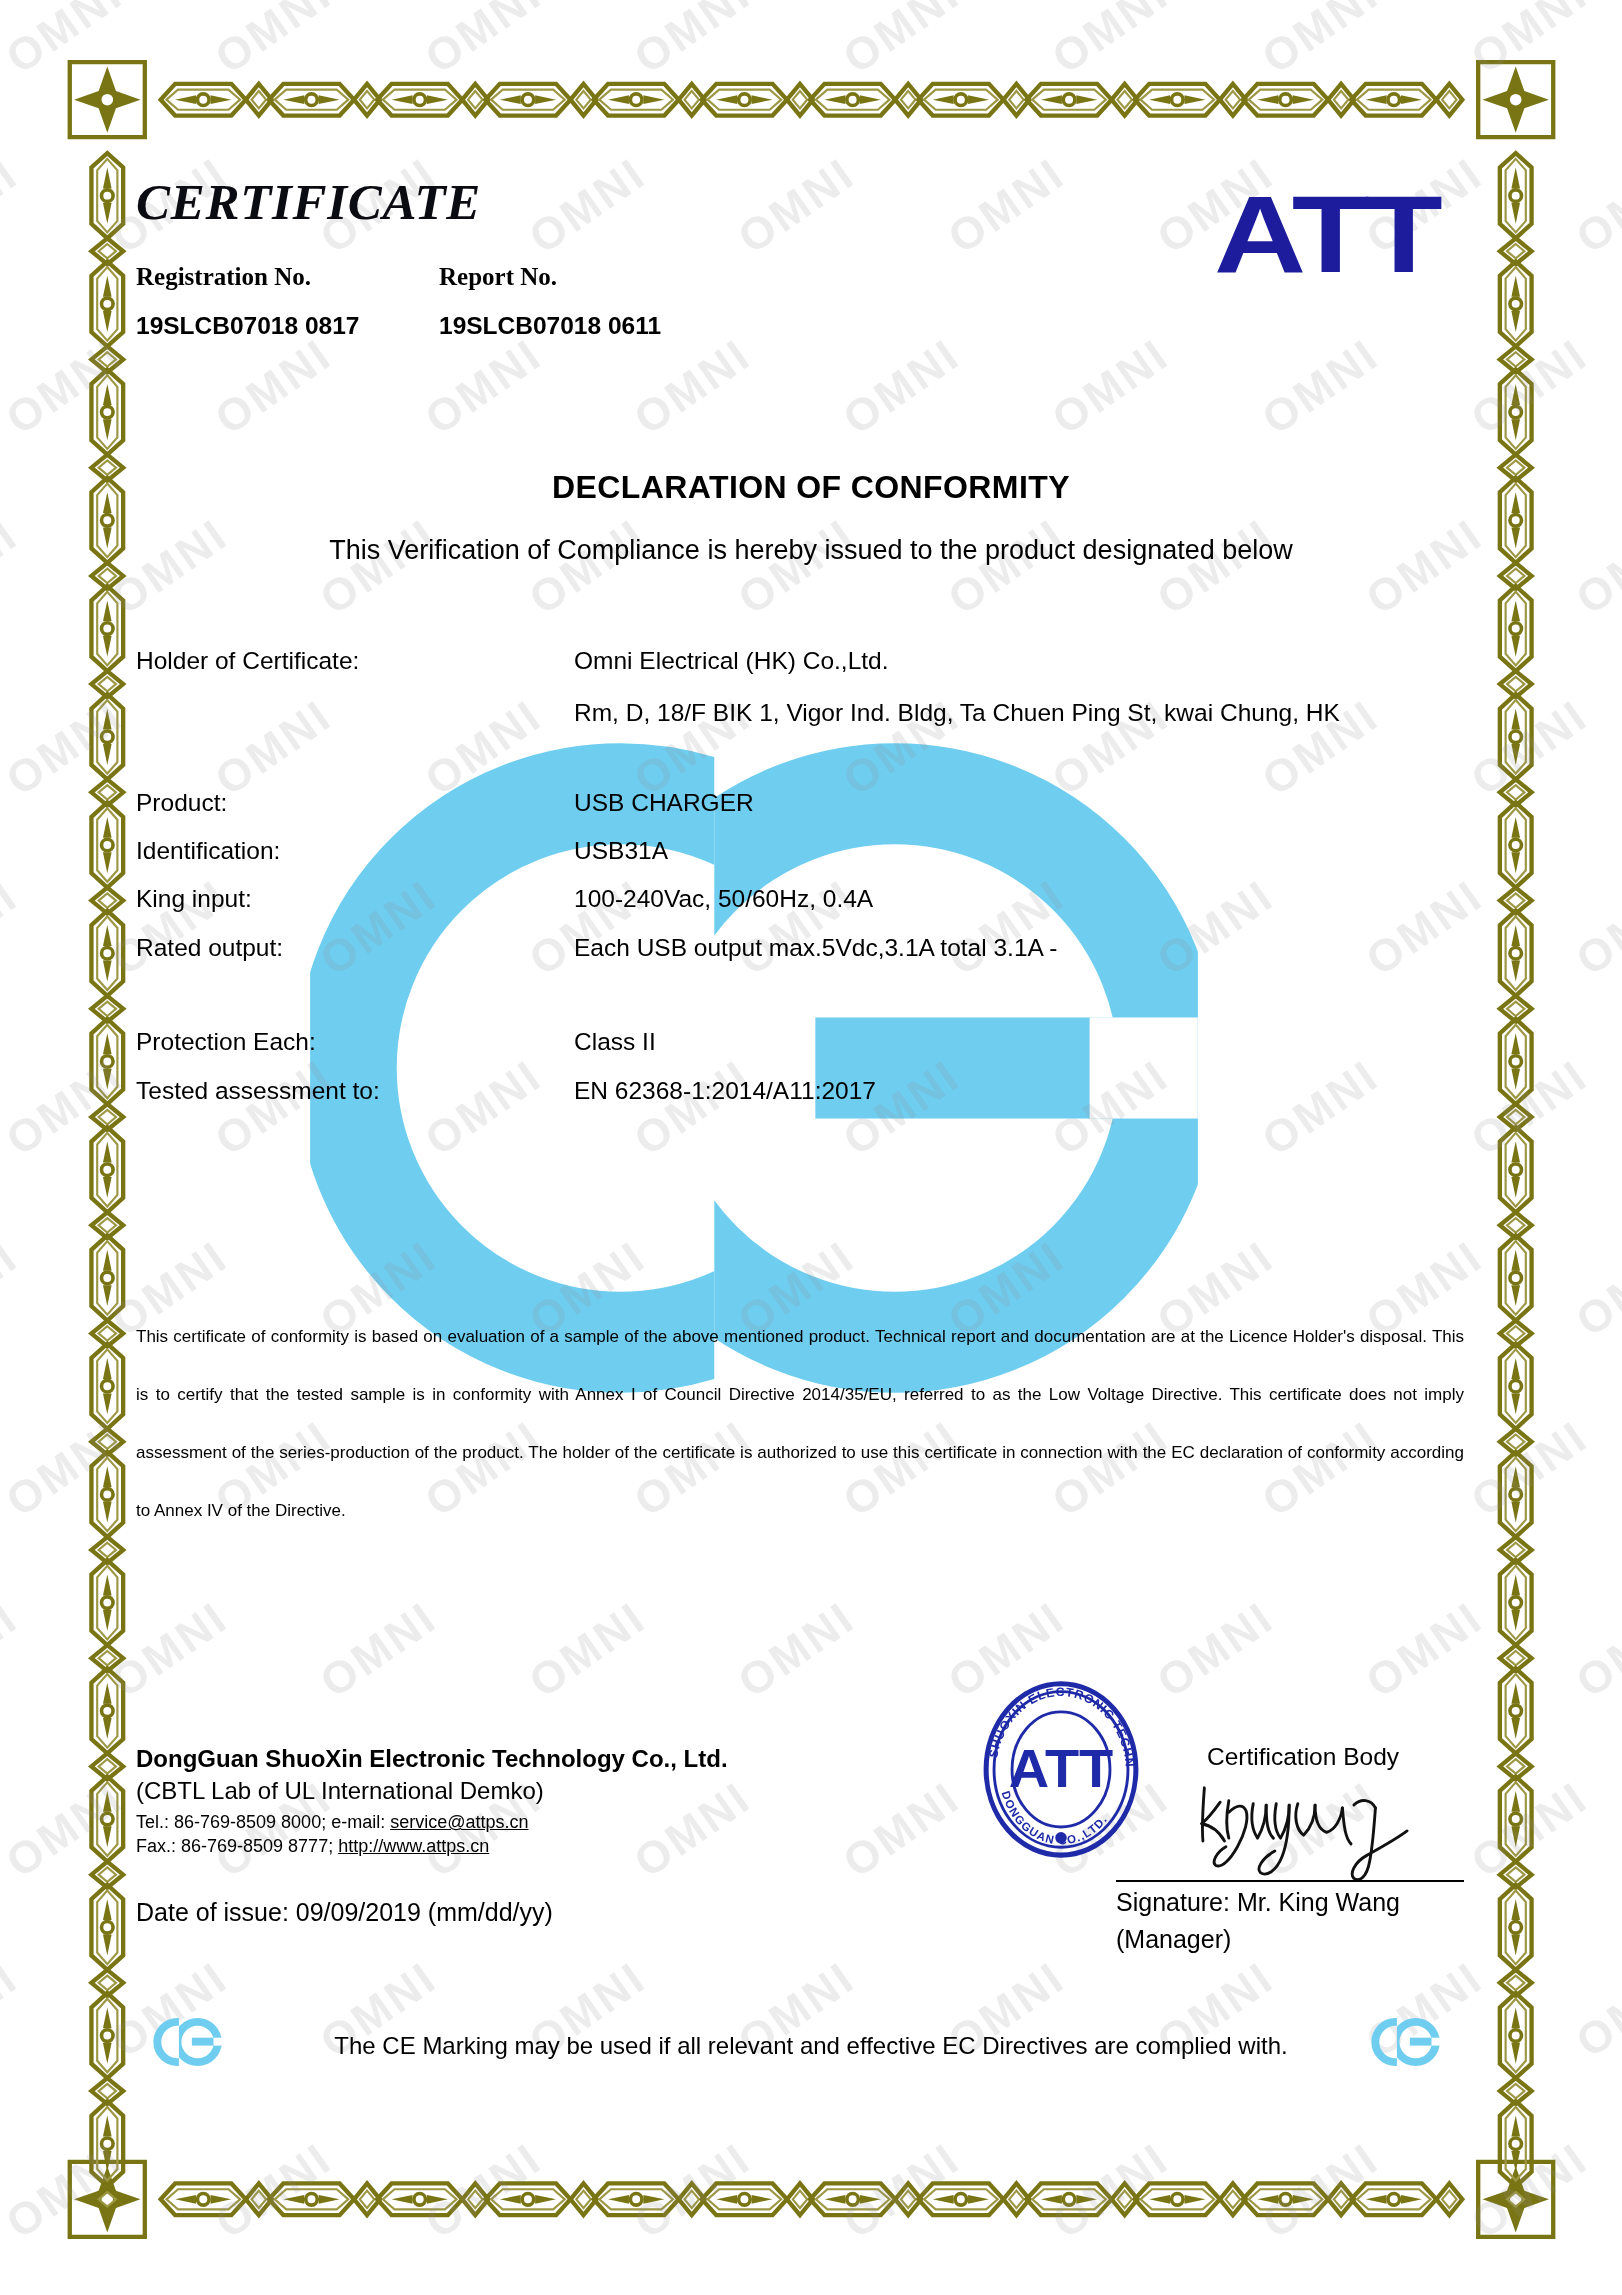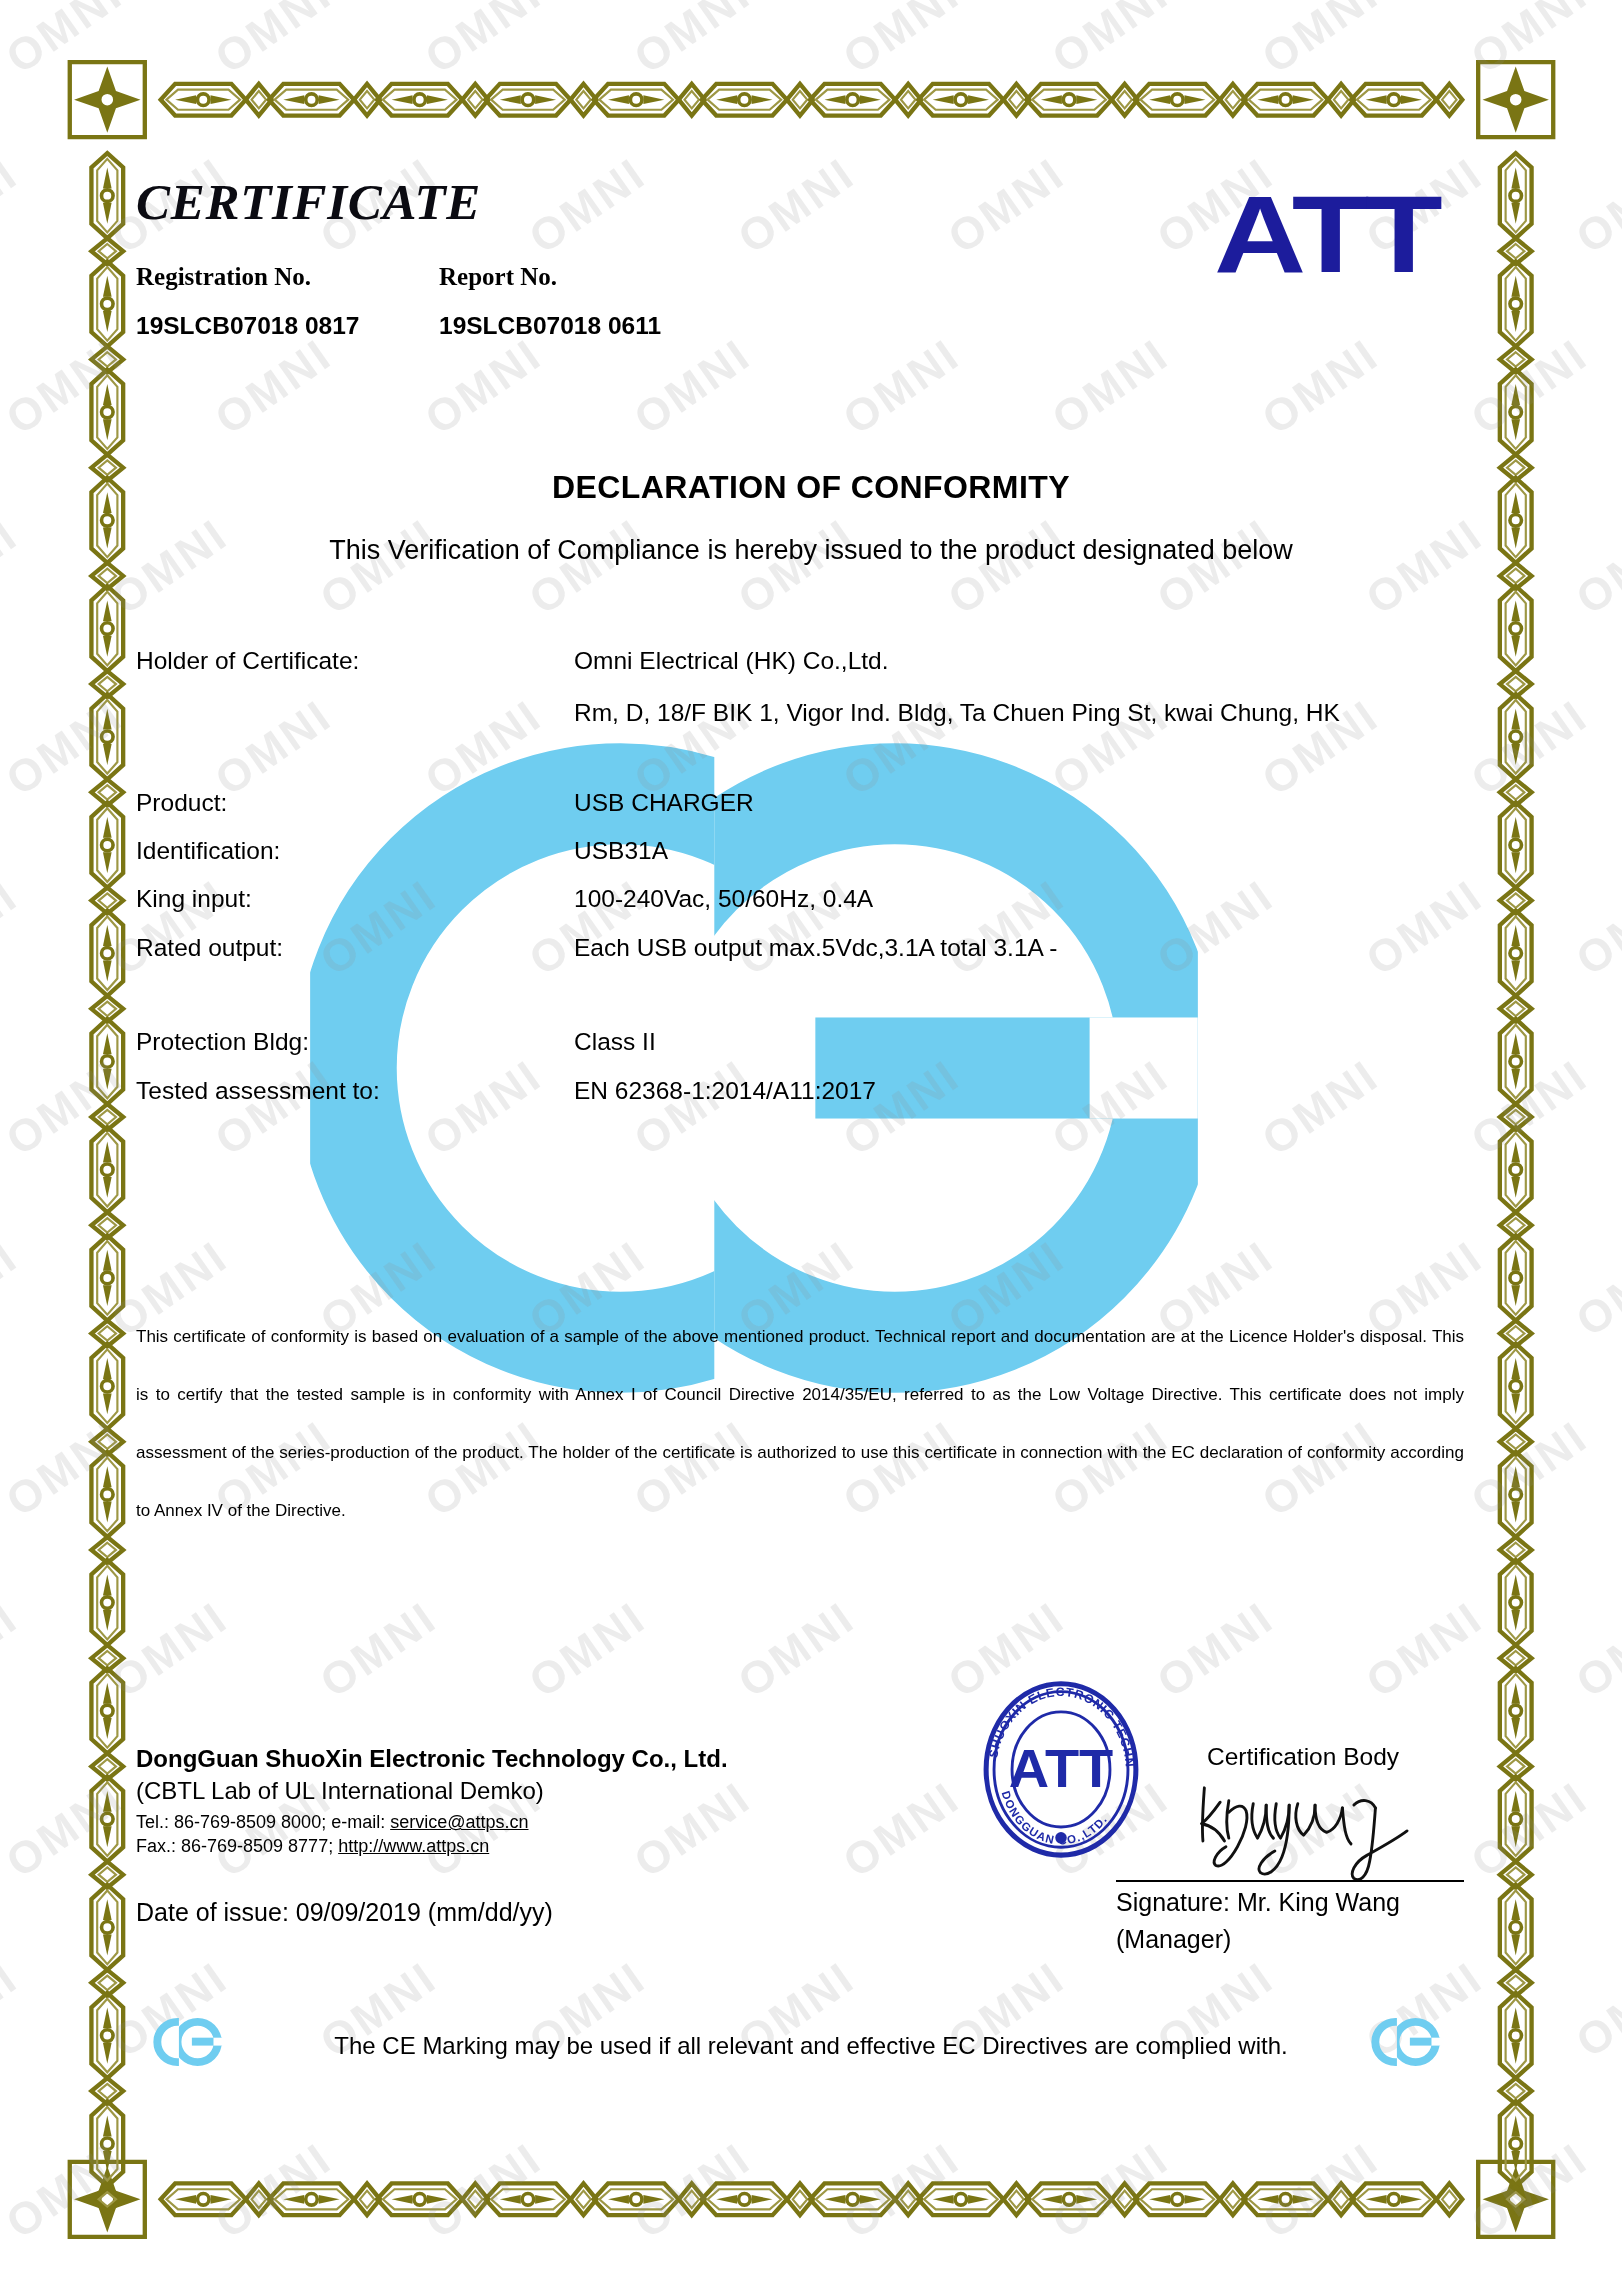--- a/index.html
+++ b/index.html
@@ -255,21 +255,21 @@
 
     <div class="field-label col-label" style="top:837px">Identification:</div>
     <div class="field-value col-value" style="top:837px">USB31A</div>
 
     <div class="field-label col-label" style="top:885px">King input:</div>
     <div class="field-value col-value" style="top:885px">100-240Vac, 50/60Hz, 0.4A</div>
 
     <div class="field-label col-label" style="top:934px">Rated output:</div>
     <div class="field-value col-value" style="top:934px">Each USB   output max.5Vdc,3.1A total 3.1A -</div>
 
-    <div class="field-label col-label" style="top:1028px">Protection Bldg:</div>
+    <div class="field-label col-label" style="top:1028px">Protection Each:</div>
     <div class="field-value col-value" style="top:1028px">Class II</div>
 
     <div class="field-label col-label" style="top:1077px">Tested assessment to:</div>
     <div class="field-value col-value" style="top:1077px">EN 62368-1:2014/A11:2017</div>
 
     <div class="body-text">This certificate of conformity is based on evaluation of a sample of the above mentioned product. Technical report and documentation are at the Licence Holder's disposal. This is to certify that the tested sample is in conformity with Annex I of Council Directive 2014/35/EU, referred to as the Low Voltage Directive. This certificate does not imply assessment of the series-production of the product. The holder of the certificate is authorized to use this certificate in connection with the EC declaration of conformity according to Annex IV of the Directive.</div>
 
     <div class="lab-block">
       <div class="lab-name">DongGuan ShuoXin Electronic Technology Co., Ltd.</div>
       <div class="lab-sub">(CBTL Lab of UL International Demko)</div>

